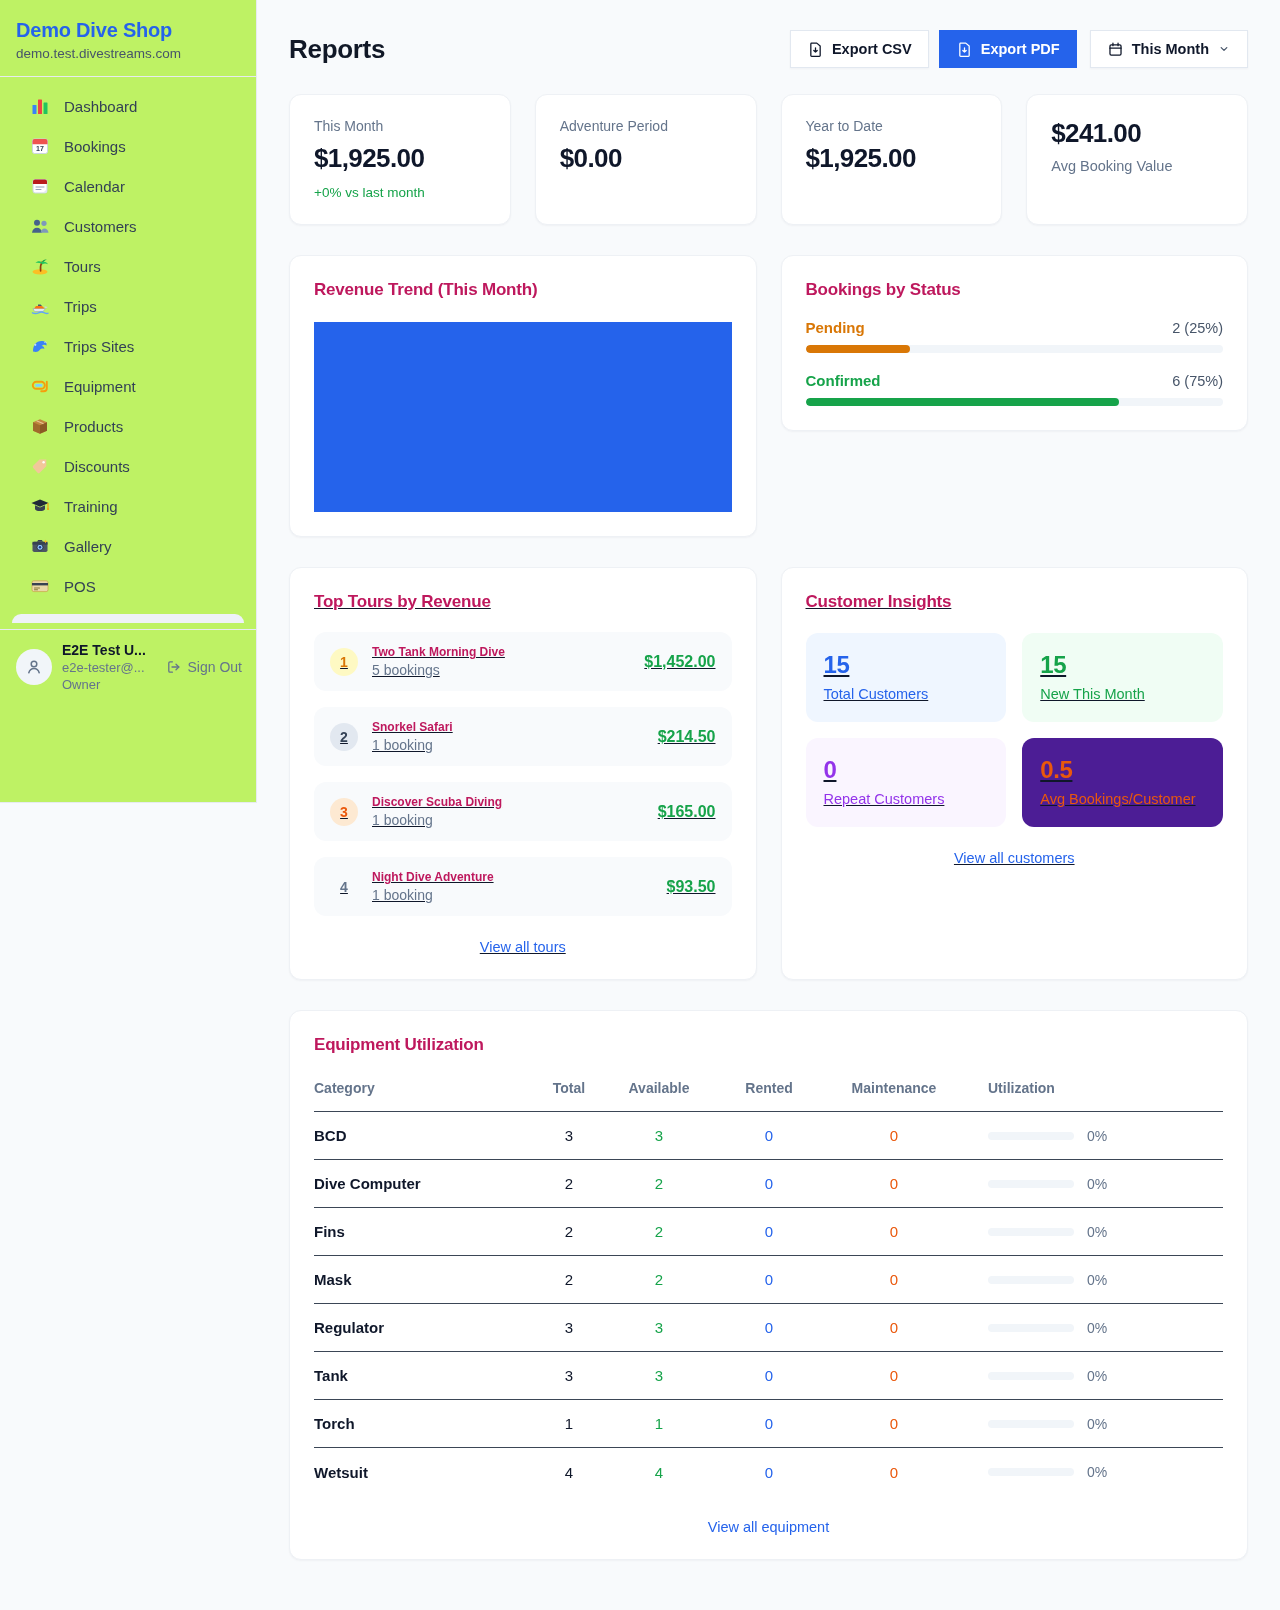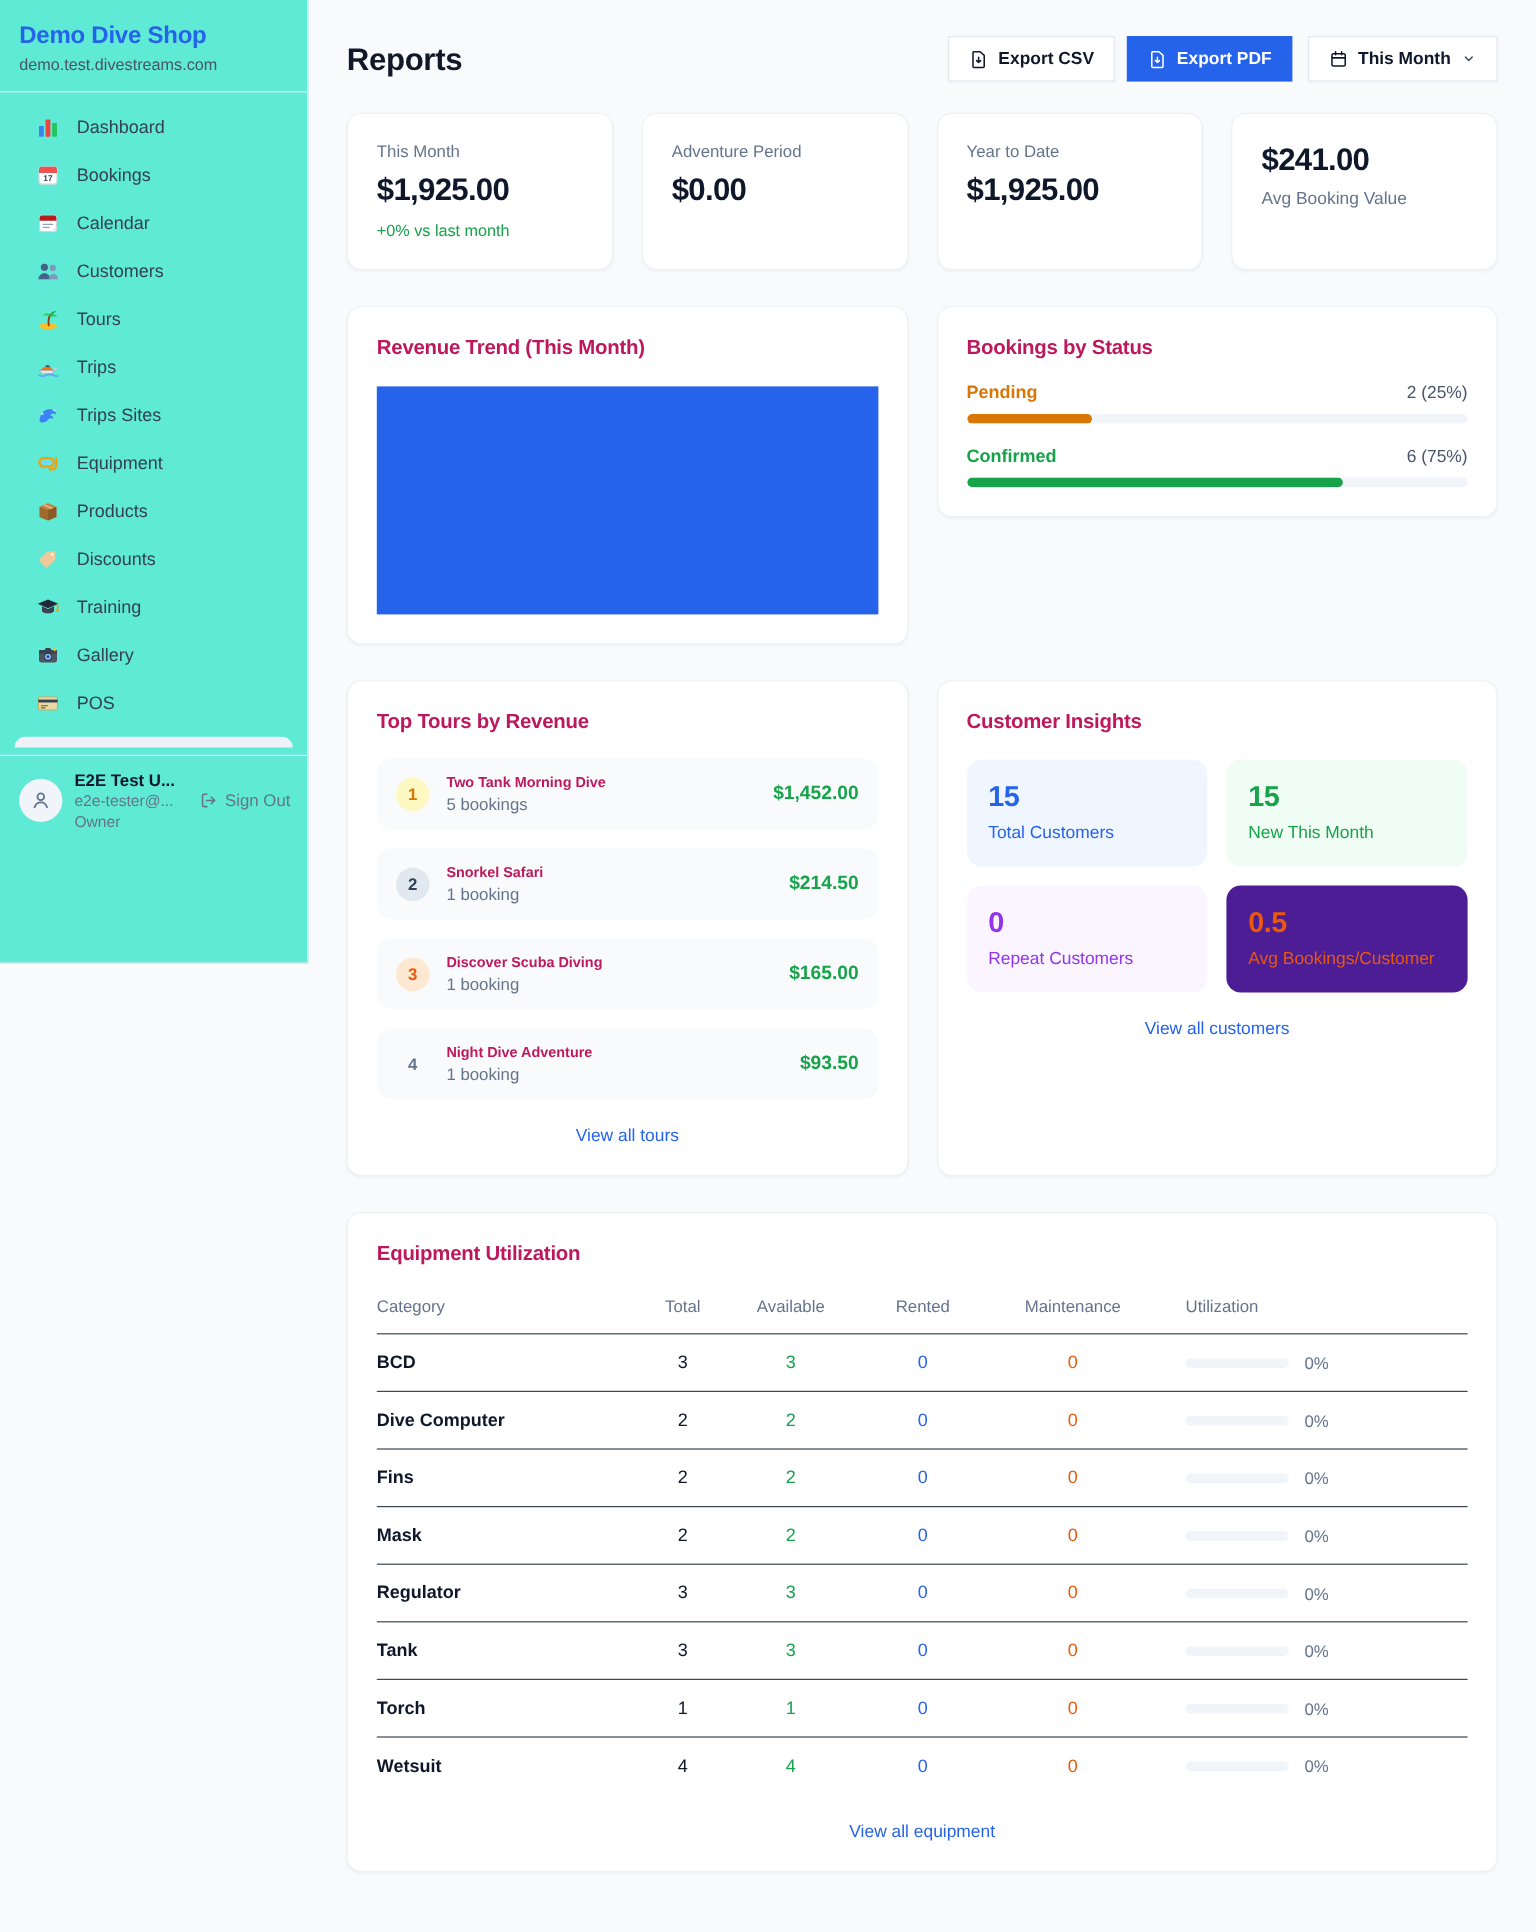--- a/index.html
+++ b/index.html
@@ -5,21 +5,21 @@
   * { margin:0; padding:0; box-sizing:border-box; }
   html,body { width:1280px; }
   body {
     font-family:"Liberation Sans", sans-serif;
     background:#f8fafc; color:#0f172a;
     width:1280px; height:1610px; position:relative; overflow:hidden;
   }
   
   .sidebar {
     position:absolute; left:0; top:0; width:257px; height:803px;
-    background:#5eead4; border-right:1px solid #e7ebf0; border-bottom:1px solid #e7ebf0;
+    background:#bef264; border-right:1px solid #e7ebf0; border-bottom:1px solid #e7ebf0;
     display:flex; flex-direction:column;
   }
   .brand-block { padding:19px 16px 15px; border-bottom:1px solid #e7ebf0; }
   .brand { font-size:20px; font-weight:800; color:#2563eb; letter-spacing:-0.2px; }
   .domain { font-size:13.5px; color:#475569; margin-top:4px; }
   .nav { padding-top:9px; flex:0 0 auto; }
   .nav-item { display:flex; align-items:center; gap:14px; padding:10px 16px 10px 30px; cursor:pointer; }
   .nav-item .icon { width:20px; height:20px; flex:0 0 20px; }
   .nav-item .icon svg { width:20px; height:20px; display:block; }
   .nav-label { font-size:15px; color:#334155; }
@@ -53,21 +53,21 @@
   
   .card { background:#fff; border:1px solid #eef1f5; border-radius:12px; box-shadow:0 1px 2px rgba(15,23,42,.04); }
   .stats { display:grid; grid-template-columns:repeat(4,1fr); gap:24px; margin-bottom:30px; }
   .stat-card { padding:23px 24px; height:131px; }
   .stat-label { font-size:14px; color:#64748b; }
   .stat-value { font-size:26px; font-weight:800; color:#0f172a; margin-top:9px; letter-spacing:-0.6px; }
   .stat-delta { font-size:13.5px; color:#16a34a; margin-top:11px; }
   .stat-card.value-first .stat-value { margin-top:0; }
   .stat-card.value-first .stat-label { margin-top:9px; font-size:14.5px; }
   .grid2 { display:grid; grid-template-columns:1fr 1fr; gap:24px; align-items:start; margin-bottom:30px; }
-  .grid2.stretch { align-items:stretch; }
+  .grid2.stretch { align-items:stretch;text-decoration:underline; }
   .panel { padding:24px; }
   .panel-title { font-size:17px; font-weight:700; color:#be185d; letter-spacing:-0.2px; }
   .chart-box { margin-top:22px; height:190px; }
   
   .status-row { margin-top:19px; }
   .status-head { display:flex; justify-content:space-between; align-items:baseline; }
   .status-label { font-size:15px; font-weight:600; }
   .status-count { font-size:14.5px; color:#475569; }
   .status-track { margin-top:9px; height:8px; border-radius:99px; background:#f1f5f9; overflow:hidden; }
   .status-fill { height:100%; border-radius:99px; }
@@ -92,21 +92,21 @@
   .tile { border-radius:12px; padding:18px 18px 20px; }
   .tile-value { font-size:24px; font-weight:800; letter-spacing:-0.4px; }
   .tile-label { font-size:14.5px; margin-top:7px; font-weight:500; }
   .tile-blue { background:#eff6ff; color:#2563eb; }
   .tile-green { background:#f0fdf4; color:#16a34a; }
   .tile-purple { background:#faf5ff; color:#9333ea; }
   .tile-orange { background:#4c1d95; color:#ea580c; }
   
   .equip-table { margin-top:15px; }
   .t-head, .t-row { display:grid; grid-template-columns:220px 70px 110px 110px 140px 1fr; align-items:center; }
-  .t-head { color:#64748b; font-size:14px; padding:10px 0 15px; border-bottom:1px solid #3b4656; }
+  .t-head { color:#64748b; font-size:14px; padding:10px 0 15px; border-bottom:1px solid #3b4656;font-weight:bold; }
   .t-row { height:48px; font-size:15px; border-bottom:1px solid #3b4656; }
   .t-row:last-child { border-bottom:none; }
   .cat { font-weight:600; color:#0f172a; }
   .cnum { text-align:center; }
   .c-avail { color:#16a34a; }
   .c-rent { color:#2563eb; }
   .c-maint { color:#ea580c; }
   .util-cell { display:flex; align-items:center; gap:13px; padding-left:24px; }
   .util-track { width:86px; height:8px; background:#f1f5f9; border-radius:99px; overflow:hidden; }
   .util-fill { height:100%; border-radius:99px; background:#2563eb; }

